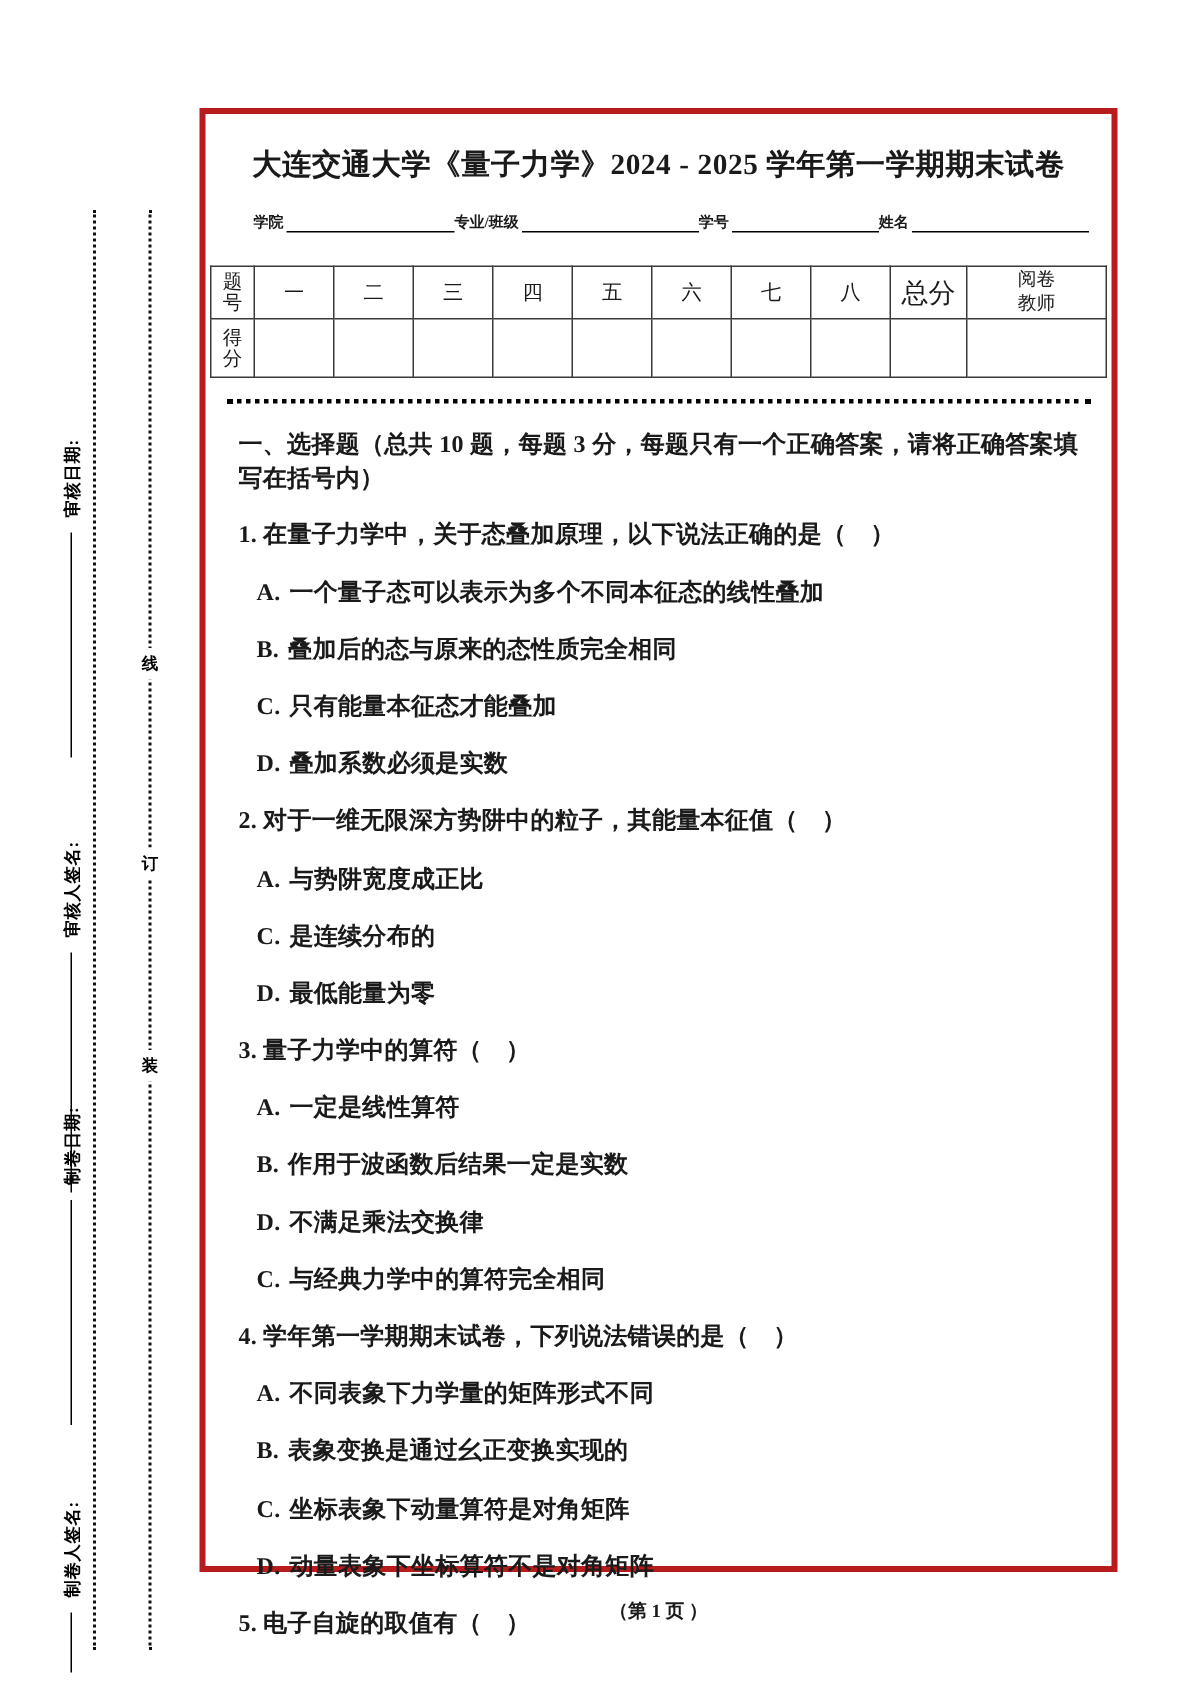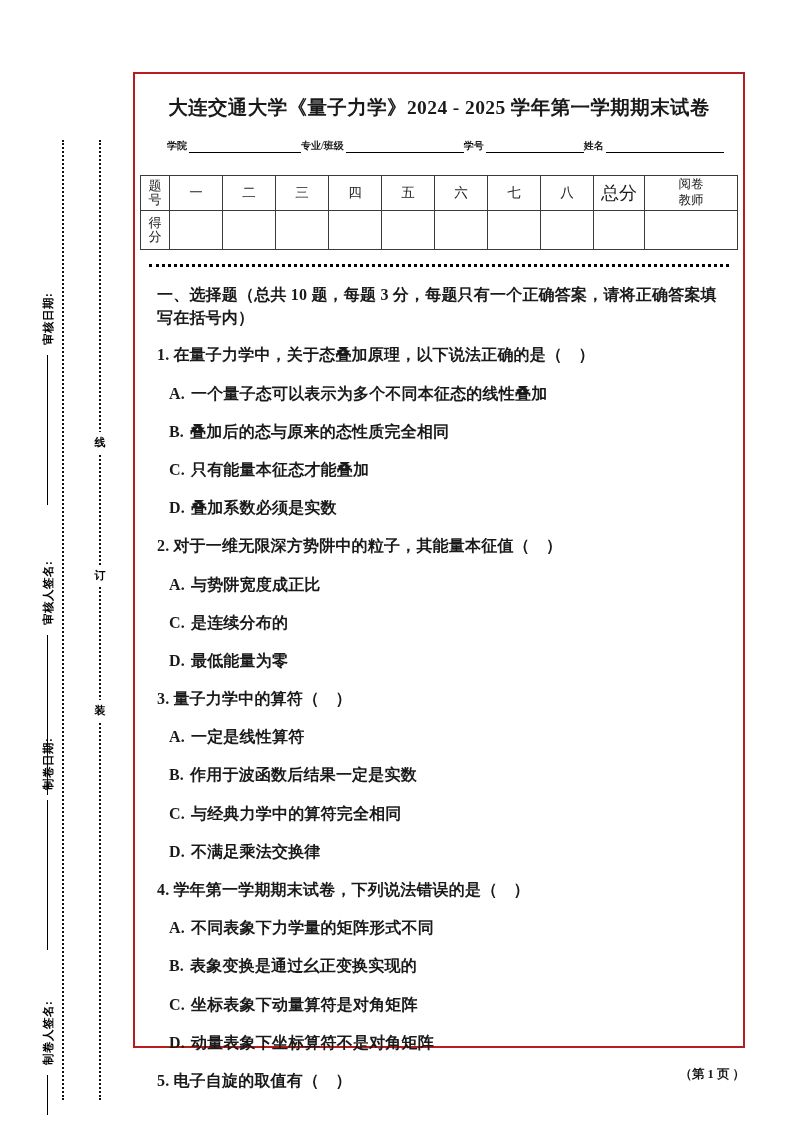--- a/index.html
+++ b/index.html
@@ -66,21 +66,21 @@
     color: #000;
   }
 
   
   #exam-sheet {
     position: absolute;
     left: 133px;
     top: 72px;
     width: 612px;
     height: 976px;
-    border: 2px solid #b91c1c;
+    border: 4px solid #b91c1c;
     box-sizing: border-box;
     background: #fff;
   }
 
   #paper-title {
     text-align: center;
     font-size: 19.5px;
     font-weight: bold;
     letter-spacing: 0.4px;
     margin: 20px 10px 0 10px;
@@ -178,21 +178,21 @@
   }
   .q-num { padding-right: 4px; }
   .opt-key { padding-right: 6px; }
 
   
   #page-footer {
     position: absolute;
     left: 133px;
     top: 1066px;
     width: 612px;
-    text-align: right;
+    text-align: center;
     font-size: 12.5px;
     font-weight: bold;
     font-family: "Liberation Serif", "DejaVu Serif", serif;
   }
 </style>
 </head>
 <body>
 
 <div id="binding-margin">
 
@@ -320,24 +320,24 @@
     <div class="q-stem">
       <span class="q-num">3.</span><span>量子力学中的算符（　）</span>
     </div>
     <div class="q-option">
       <span class="opt-key">A.</span><span>一定是线性算符</span>
     </div>
     <div class="q-option">
       <span class="opt-key">B.</span><span>作用于波函数后结果一定是实数</span>
     </div>
     <div class="q-option">
+      <span class="opt-key">D.</span><span>不满足乘法交换律</span>
+    </div>
+    <div class="q-option">
       <span class="opt-key">C.</span><span>与经典力学中的算符完全相同</span>
-    </div>
-    <div class="q-option">
-      <span class="opt-key">D.</span><span>不满足乘法交换律</span>
     </div>
 
     <div class="q-stem">
       <span class="q-num">4.</span><span>学年第一学期期末试卷，下列说法错误的是（　）</span>
     </div>
     <div class="q-option">
       <span class="opt-key">A.</span><span>不同表象下力学量的矩阵形式不同</span>
     </div>
     <div class="q-option">
       <span class="opt-key">B.</span><span>表象变换是通过幺正变换实现的</span>

